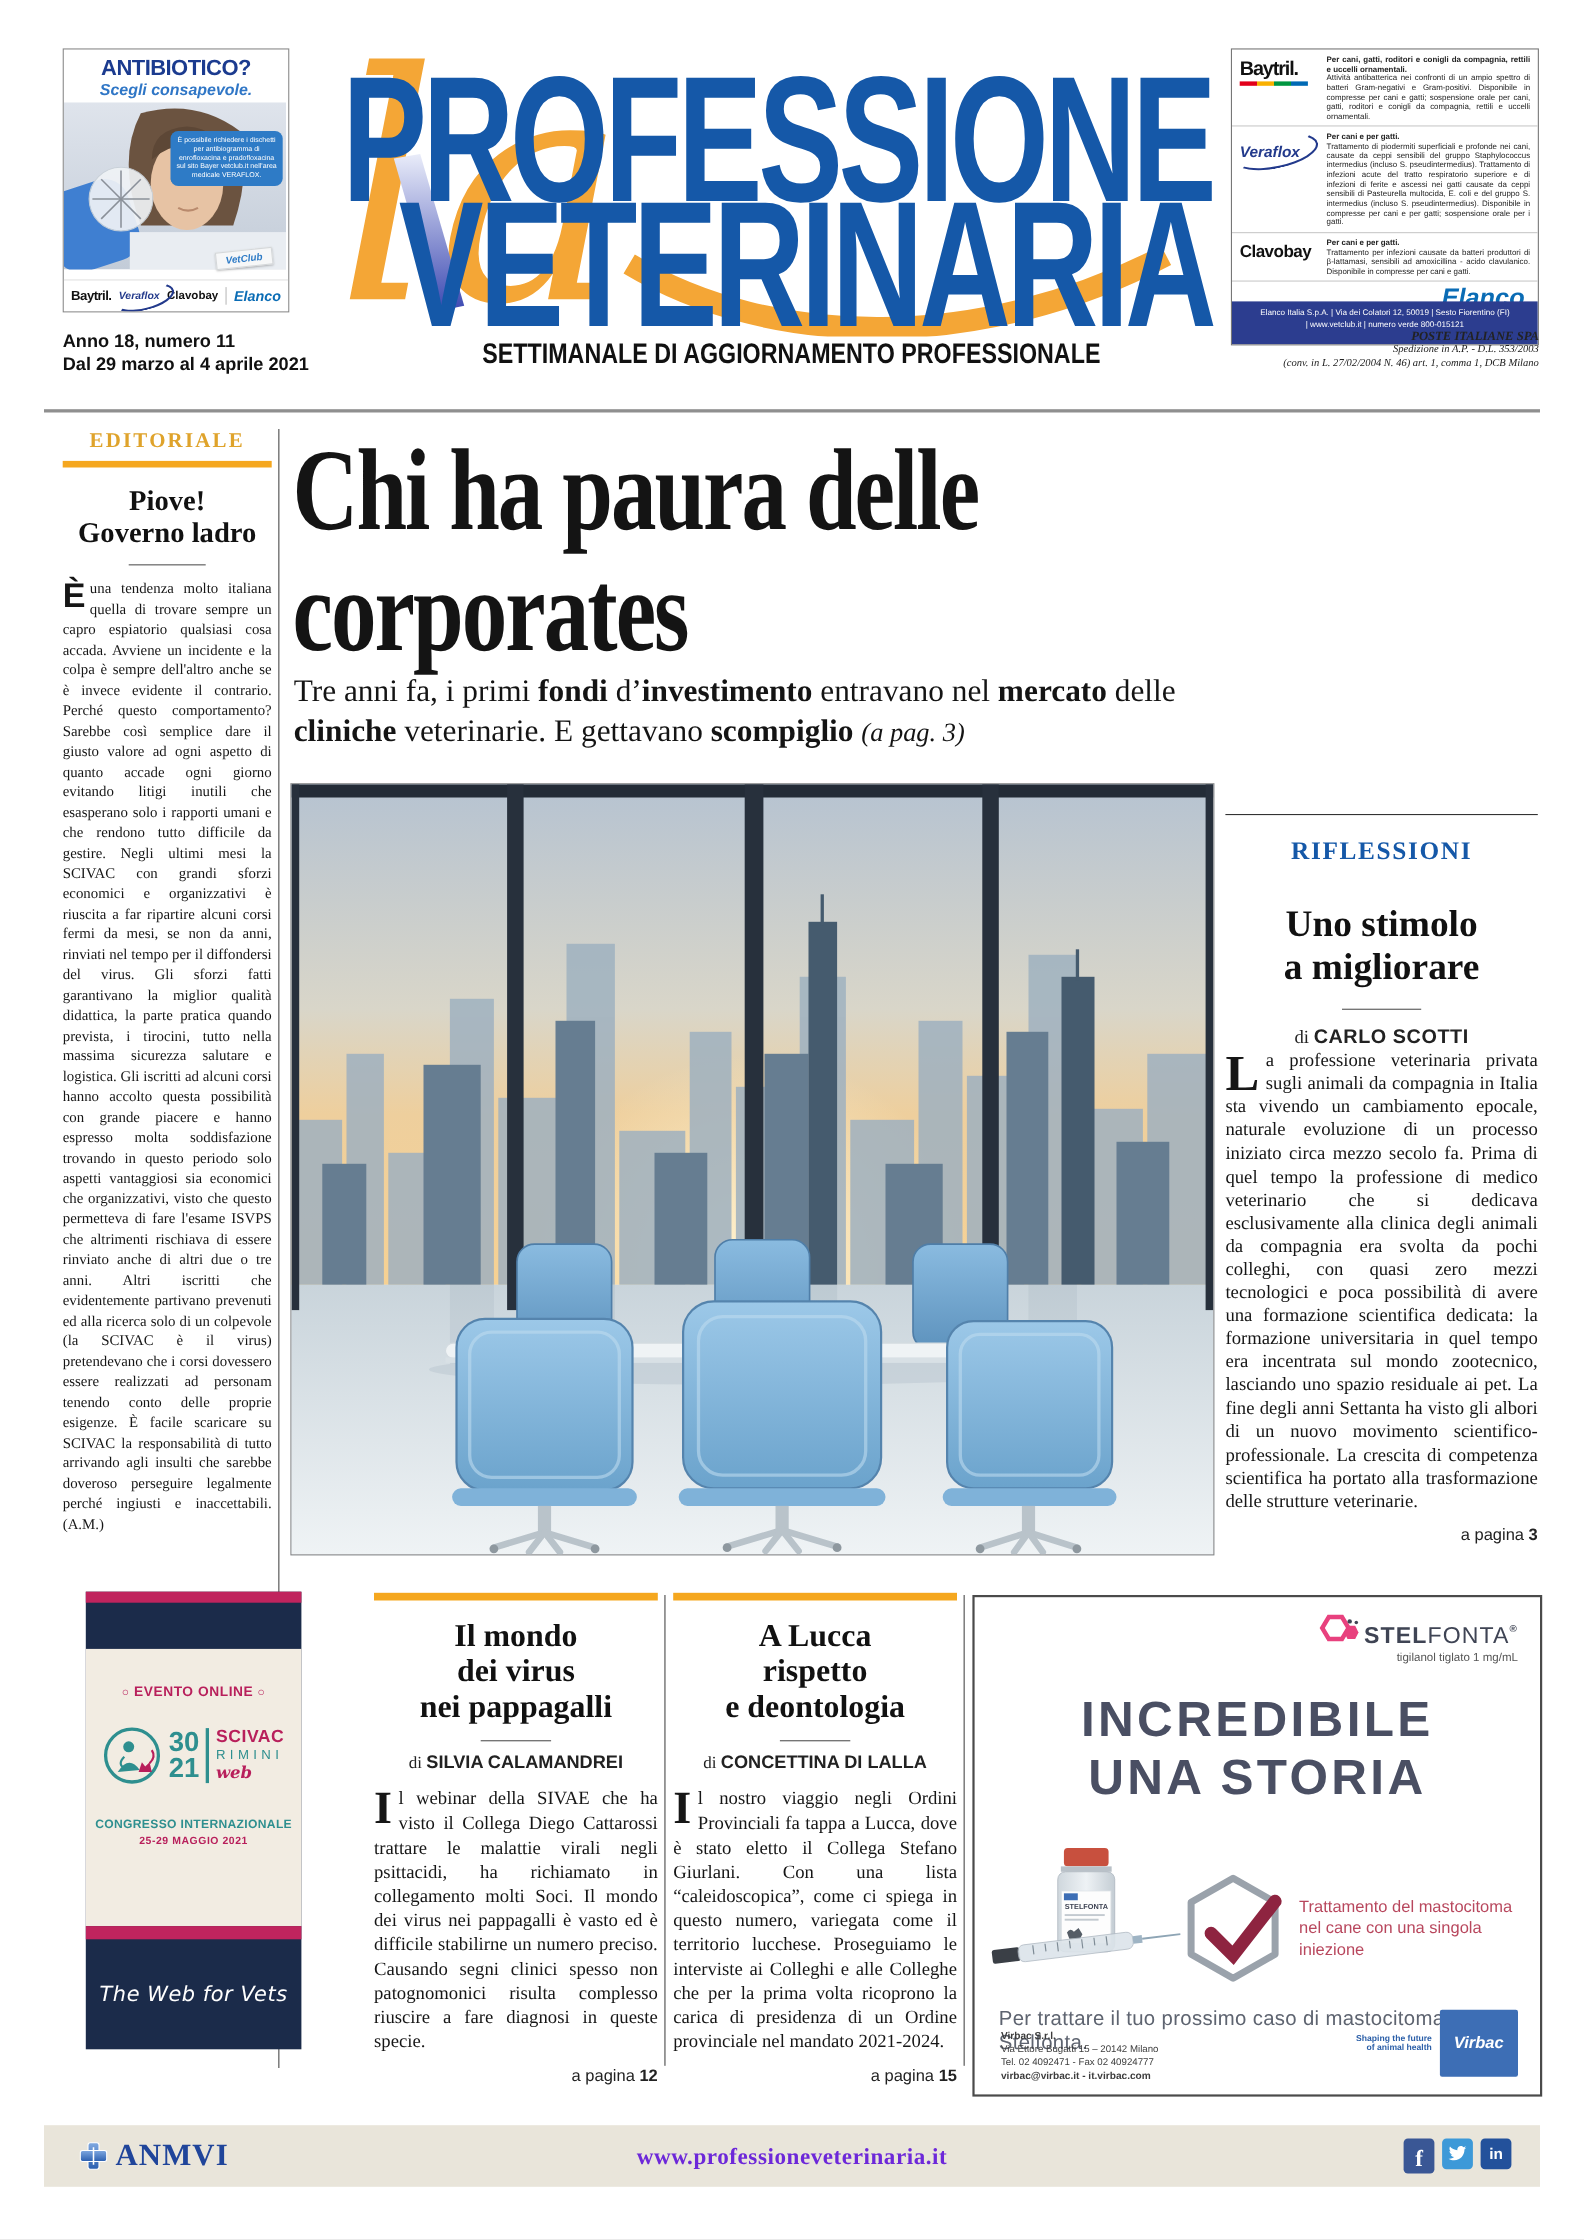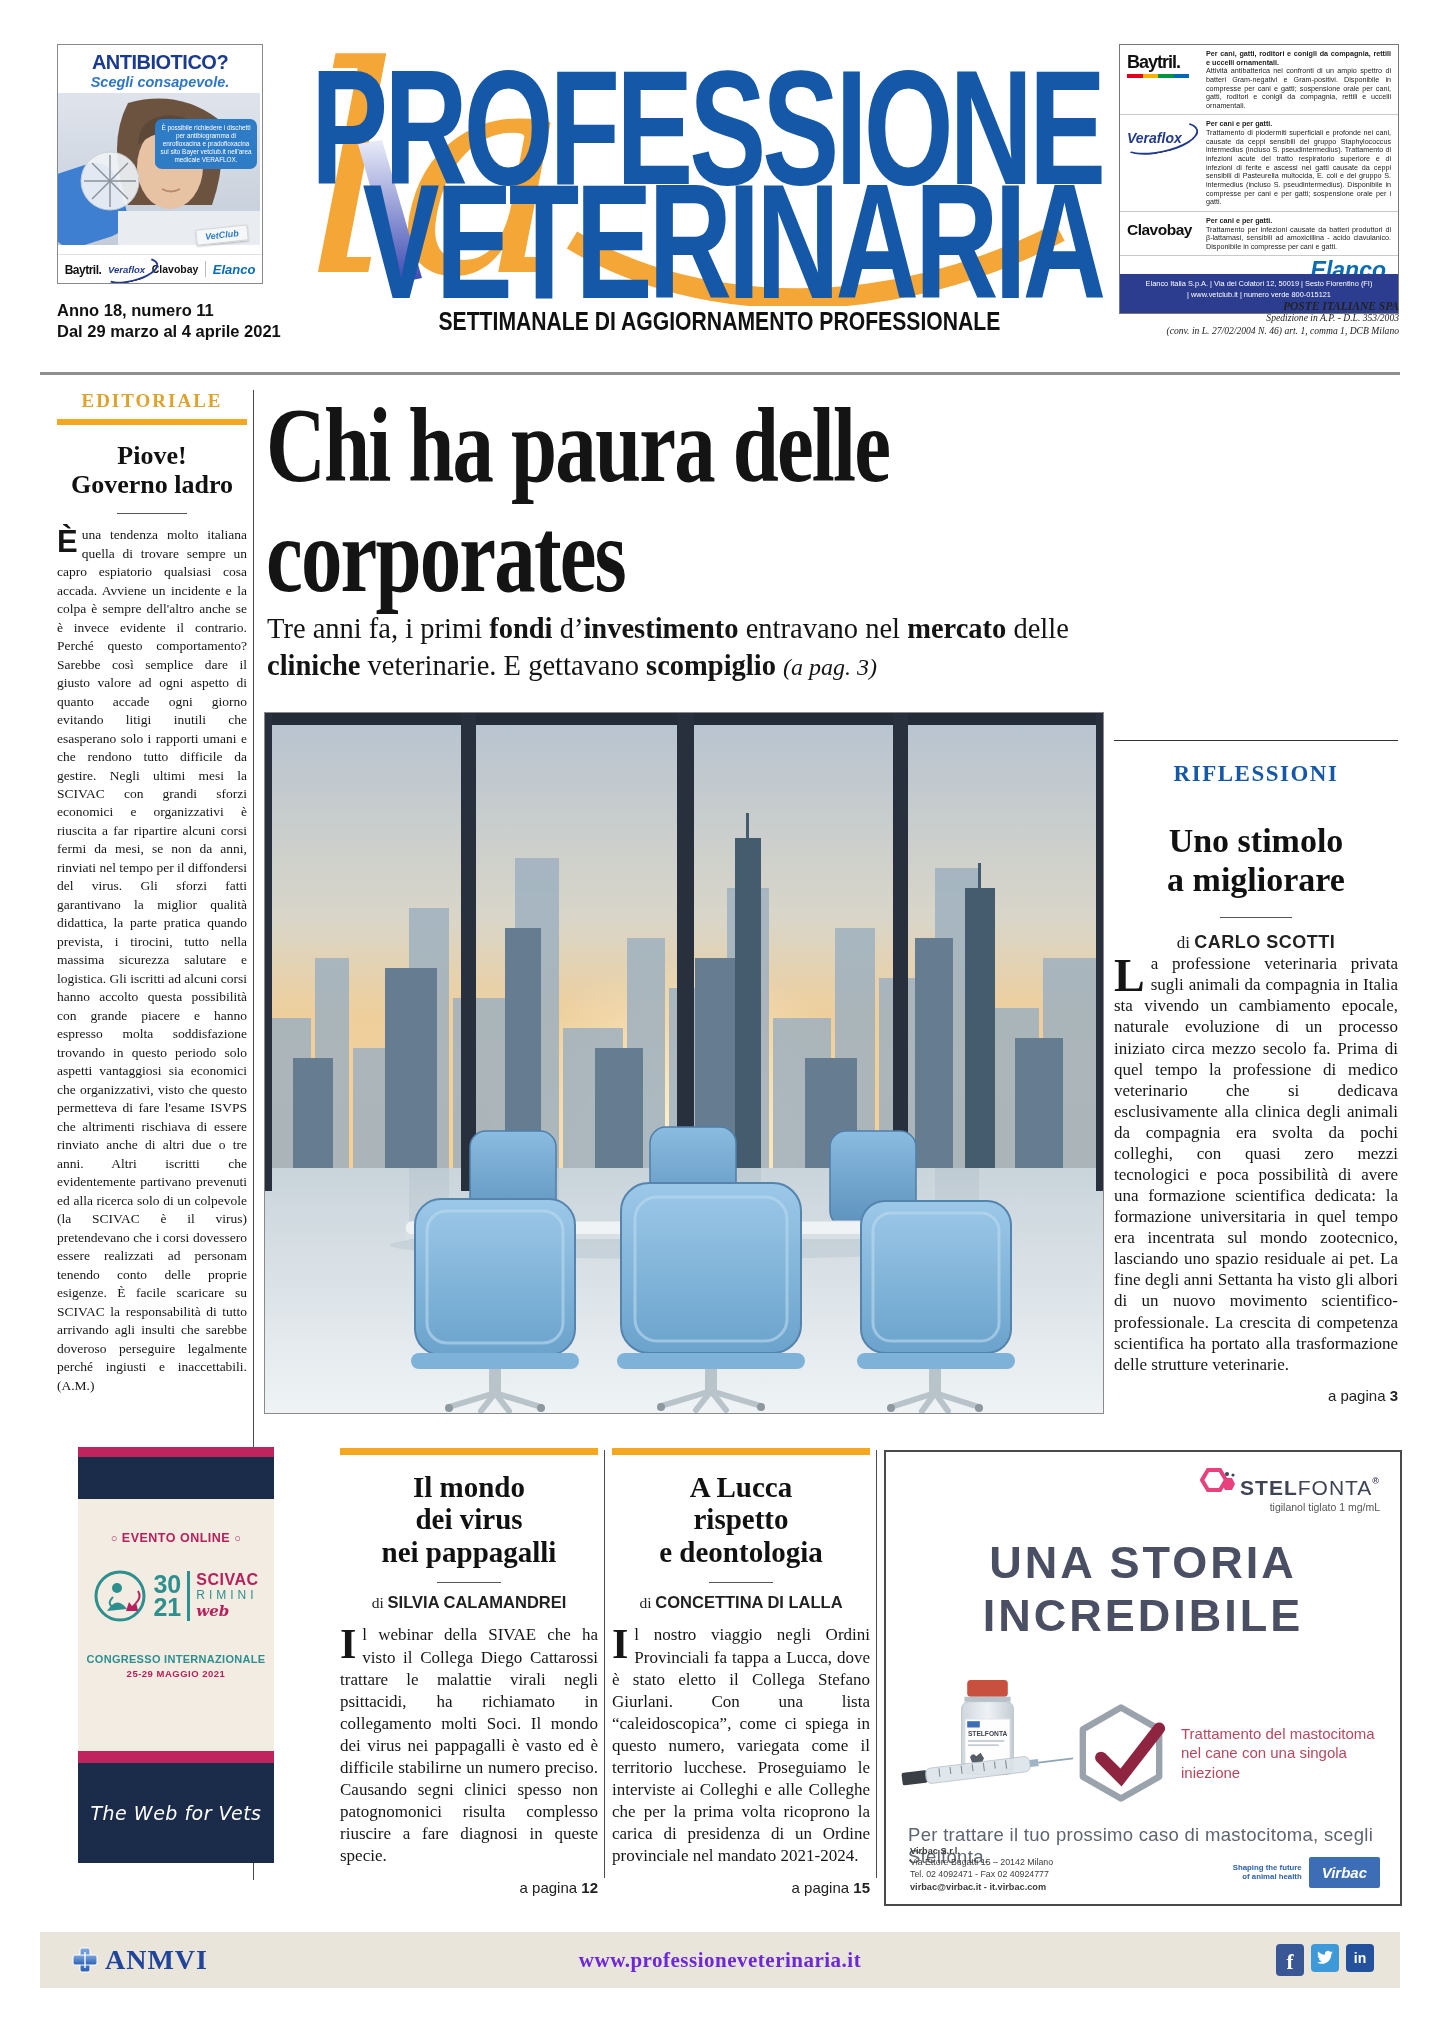--- a/index.html
+++ b/index.html
@@ -142,21 +142,21 @@
   .stel-sub{font-size:10.5px;color:#555;margin-top:1px;}
   .stel-head{margin-top:84px;text-align:center;color:#4a4f63;font-weight:bold;font-size:45px;line-height:1.18;letter-spacing:3px;}
   .stel-mid{display:flex;margin-top:14px;padding:0 14px;}
   .stel-check{display:flex;align-items:center;gap:14px;margin-top:44px;}
   .stel-checktext{color:#b8475d;font-size:15px;line-height:1.3;width:205px;}
   .stel-cta{position:absolute;left:22px;top:372px;color:#5e6470;font-size:18.5px;letter-spacing:.3px;}
   .stel-small{position:absolute;left:24px;bottom:10px;font-size:8.8px;line-height:1.35;color:#3c3c3c;}
   .stel-small b{font-size:9.2px;}
   .stel-virbac{position:absolute;right:20px;bottom:16px;display:flex;align-items:center;gap:7px;}
   .stel-tag{font-weight:bold;font-size:7.8px;line-height:1.15;color:#2b5fa8;text-align:right;}
-  .stel-vlogo{background:#3d6eb5;color:#fff;font:bold italic 15px "Liberation Sans",sans-serif;padding:7px 13px;border-radius:2px;}
+  .stel-vlogo{background:#3d6eb5;color:#fff;font:bold italic 15px "Liberation Sans",sans-serif;padding:22px 13px;border-radius:2px;}
 
   
   .footer{position:absolute;left:40px;top:1932px;width:1360px;height:56px;background:#e9e5da;display:flex;align-items:center;}
   .f-anmvi{display:flex;align-items:center;gap:7px;margin-left:32px;z-index:2;}
   .f-anmvi-text{font:bold 28px "Liberation Serif",serif;color:#20459a;letter-spacing:1px;}
   .f-url{position:absolute;left:0;right:0;text-align:center;font:bold 21px "Liberation Serif",serif;color:#6d28d9;letter-spacing:.5px;}
   .f-social{margin-left:auto;margin-right:26px;display:flex;gap:7px;z-index:2;}
   .f-ico{width:28px;height:28px;border-radius:4px;display:flex;align-items:center;justify-content:center;color:#fff;cursor:pointer;}
   .f-fb{background:#3a5795;font:bold 21px "Liberation Serif",serif;padding-top:4px;}
   .f-tw{background:#3d99d8;}
@@ -529,22 +529,22 @@
           <polygon points="12,4 24,4 30,14 24,24 12,24 6,14" fill="none" stroke="#e8417e" stroke-width="4"></polygon>
           <polygon points="29,12 36,12 39,18 36,24 29,24 26,18" fill="#e8417e"></polygon>
           <circle cx="31" cy="8" r="2" fill="#3f4454"></circle>
             <circle cx="37" cy="9" r="1.6" fill="#3f4454"></circle>
         </svg>
         <div class="stel-brand"><span>STEL</span><span class="lt">FONTA</span><sup class="stel-reg">®</sup></div>
       </div>
       <div class="stel-sub">tigilanol tiglato 1 mg/mL</div>
     </div>
     <div class="stel-head">
+      <div>INCREDIBILE</div>
       <div>UNA STORIA</div>
-      <div>INCREDIBILE</div>
     </div>
     <div class="stel-mid">
       <svg width="250" height="150" viewBox="0 0 250 150">
         <defs>
           <linearGradient id="vialG" x1="0" y1="0" x2="1" y2="0">
             <stop offset="0" stop-color="#cfd7dd"></stop>
               <stop offset="0.5" stop-color="#eef2f5"></stop>
               <stop offset="1" stop-color="#c4cdd4"></stop>
           </linearGradient>
         </defs>

